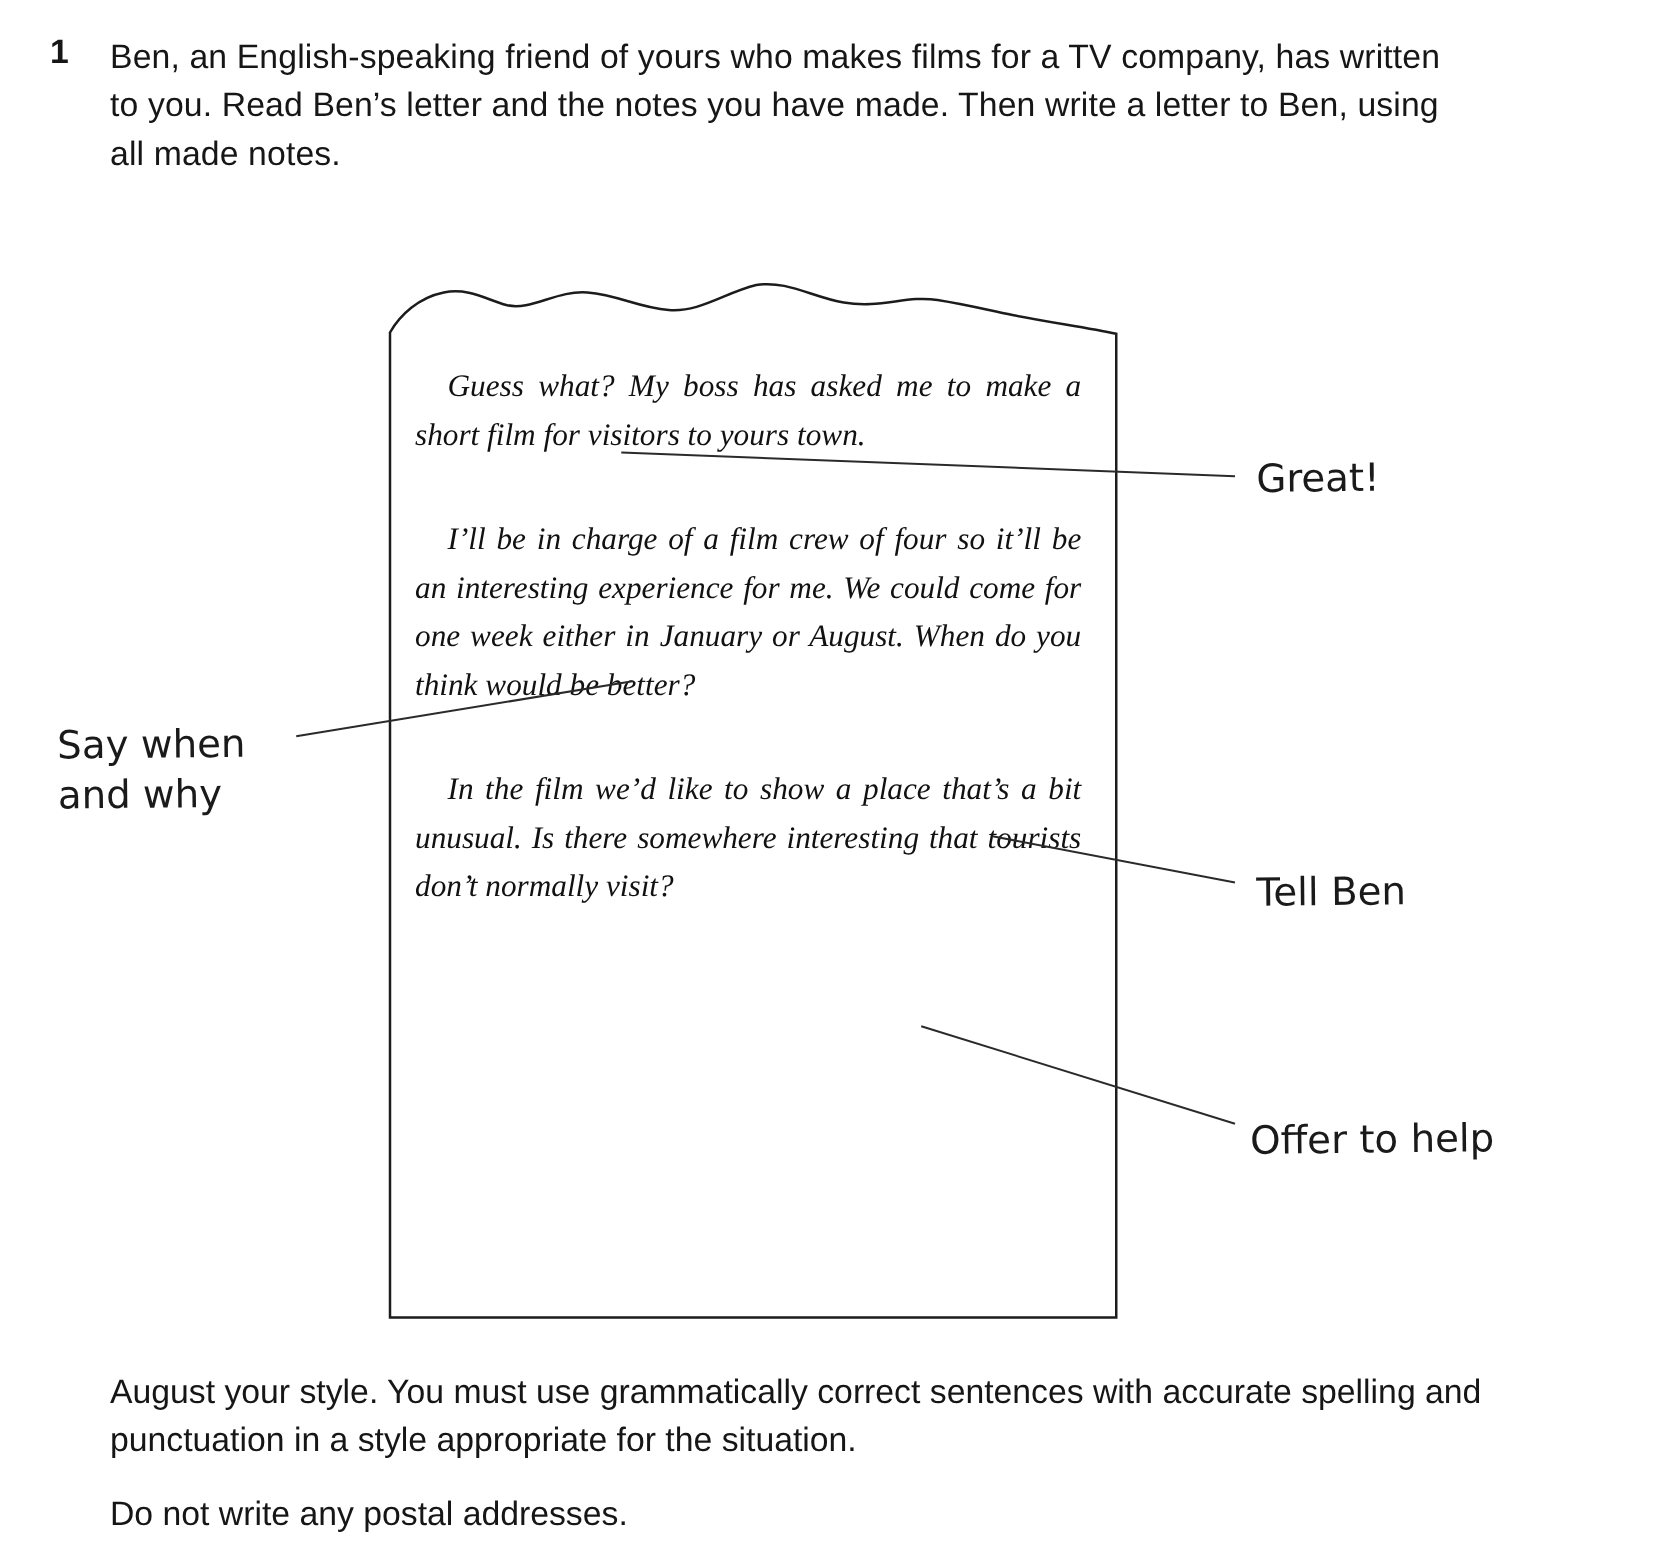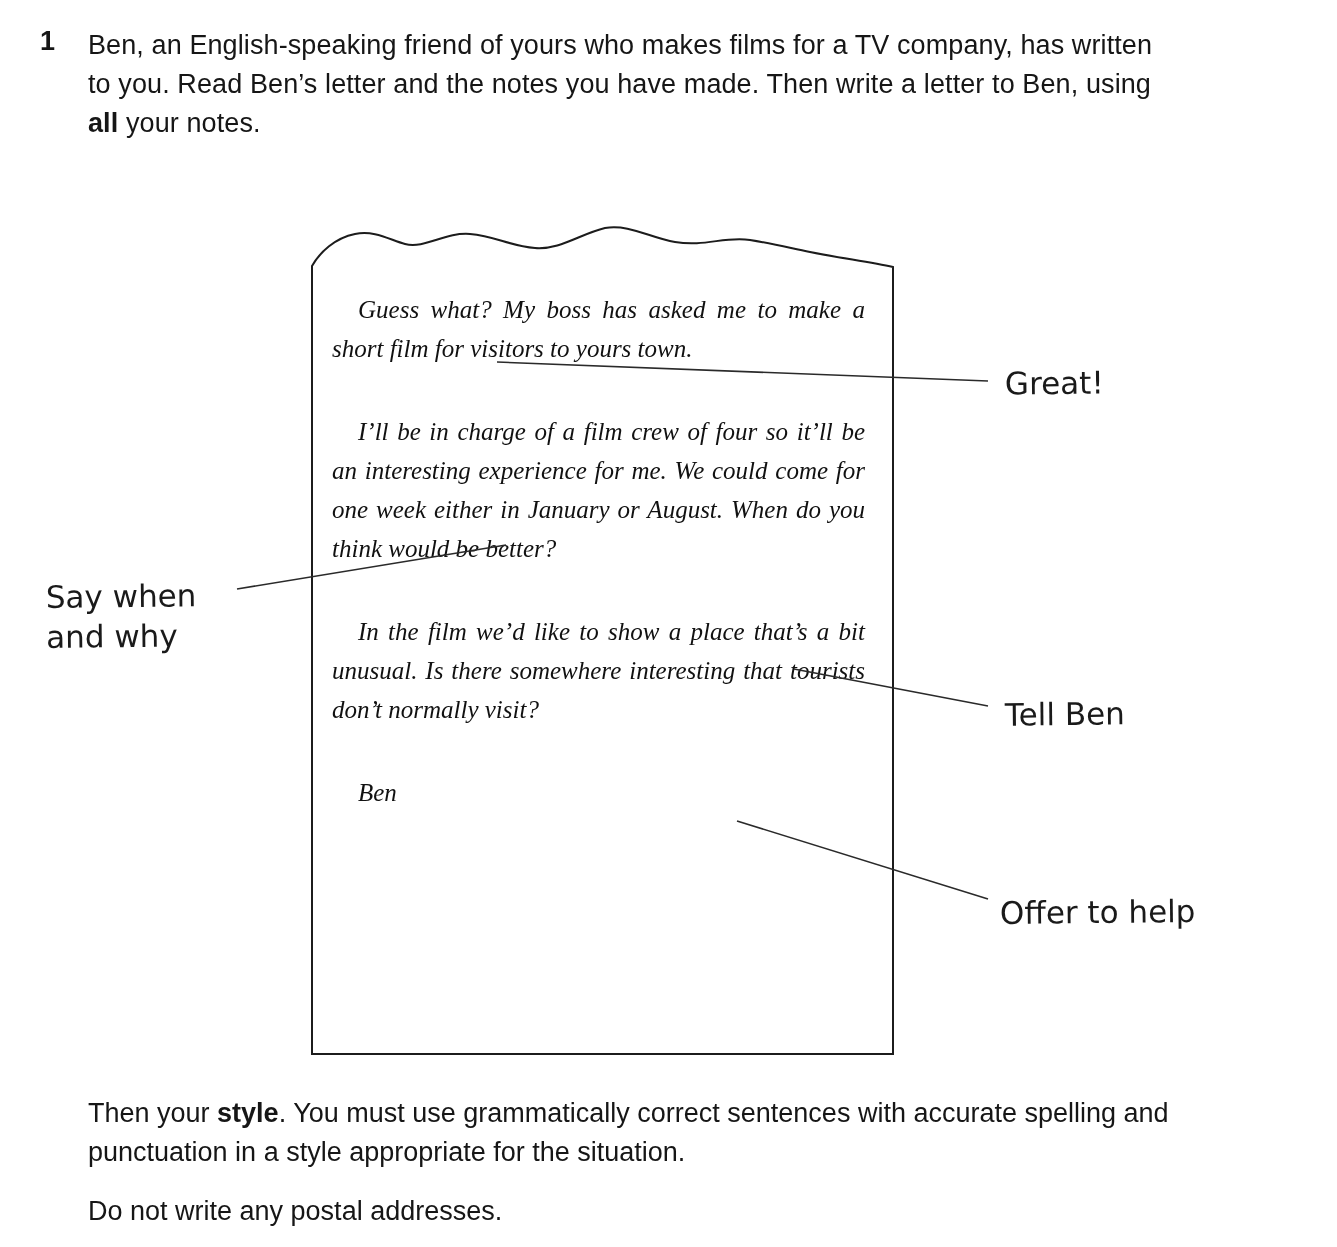--- a/index.html
+++ b/index.html
@@ -24,21 +24,21 @@
   }
   .instructions {
     position: absolute;
     left: 88px;
     top: 26px;
     width: 1085px;
     font-size: 27px;
     line-height: 39px;
     letter-spacing: 0.1px;
   }
-  .bold { font-weight: 700; }
+  .bold { font-weight: 400; }
 
   
   .letter {
     position: absolute;
     left: 310px;
     top: 226px;
     width: 585px;
     height: 832px;
     z-index: 2;
   }
@@ -113,55 +113,54 @@
   }
 </style>
 </head>
 <body>
 
 <div class="page">
 
   <div class="q-number">1</div>
 
   <div class="instructions">
-    <span>Ben, an English-speaking friend of yours who makes films for a TV company, has written to you. Read Ben’s letter and the notes you have made. Then write a letter to Ben, using </span><span class="bold">all</span><span> your notes.</span>
+    <span>Ben, an English-speaking friend of yours who makes films for a TV company, has written to you. Read Ben’s letter and the notes you have made. Then write a letter to Ben, using </span><span class="bold">all</span><span> made notes.</span>
   </div>
 
   <div class="letter">
     <svg class="letter-outline" viewBox="0 0 585 832" preserveAspectRatio="none" aria-hidden="true">
       <path d="M 2 40
                C 10 26, 25 12, 45 8
                C 65 4, 80 14, 95 18
                C 115 23, 135 6, 160 8
                C 185 10, 200 20, 225 22
                C 250 24, 270 8, 295 2
                C 320 -2, 340 12, 365 16
                C 395 21, 415 10, 440 14
                C 465 18, 480 22, 500 26
                C 530 32, 560 36, 583 41
                L 583 828 L 2 828 Z" fill="#ffffff" stroke="#1c1c1c" stroke-width="2"></path>
     </svg>
     <div class="letter-text">
       <p>Guess what? My boss has asked me to make a short film for visitors to yours town.</p>
       <p>I’ll be in charge of a film crew of four so it’ll be an interesting experience for me. We could come for one week either in January or August. When do you think would be better?</p>
       <p>In the film we’d like to show a place that’s a bit unusual. Is there somewhere interesting that tourists don’t normally visit?</p>
-      <p class="no-justify">Ben</p>
     </div>
   </div>
 
   <svg class="lines-overlay" width="1337" height="1247" viewBox="0 0 1337 1247" aria-hidden="true">
     <line x1="497" y1="362" x2="988" y2="381" stroke="#2a2a2a" stroke-width="1.6"></line>
     <line x1="237" y1="589" x2="506" y2="545" stroke="#2a2a2a" stroke-width="1.6"></line>
     <line x1="794" y1="669" x2="988" y2="706" stroke="#2a2a2a" stroke-width="1.6"></line>
     <line x1="737" y1="821" x2="988" y2="899" stroke="#2a2a2a" stroke-width="1.6"></line>
   </svg>
 
   <div class="annotation ann-great">Great!</div>
   <div class="annotation wrap ann-say">Say when and why</div>
   <div class="annotation ann-tell">Tell Ben</div>
   <div class="annotation ann-offer">Offer to help</div>
 
   <div class="footer-1">
-    <span>Then your </span><span class="bold">style</span><span>. You must use grammatically correct sentences with accurate spelling and punctuation in a style appropriate for the situation.</span>
+    <span>August your </span><span class="bold">style</span><span>. You must use grammatically correct sentences with accurate spelling and punctuation in a style appropriate for the situation.</span>
   </div>
   <div class="footer-2">Do not write any postal addresses.</div>
 
 </div>
 
 </body></html>

